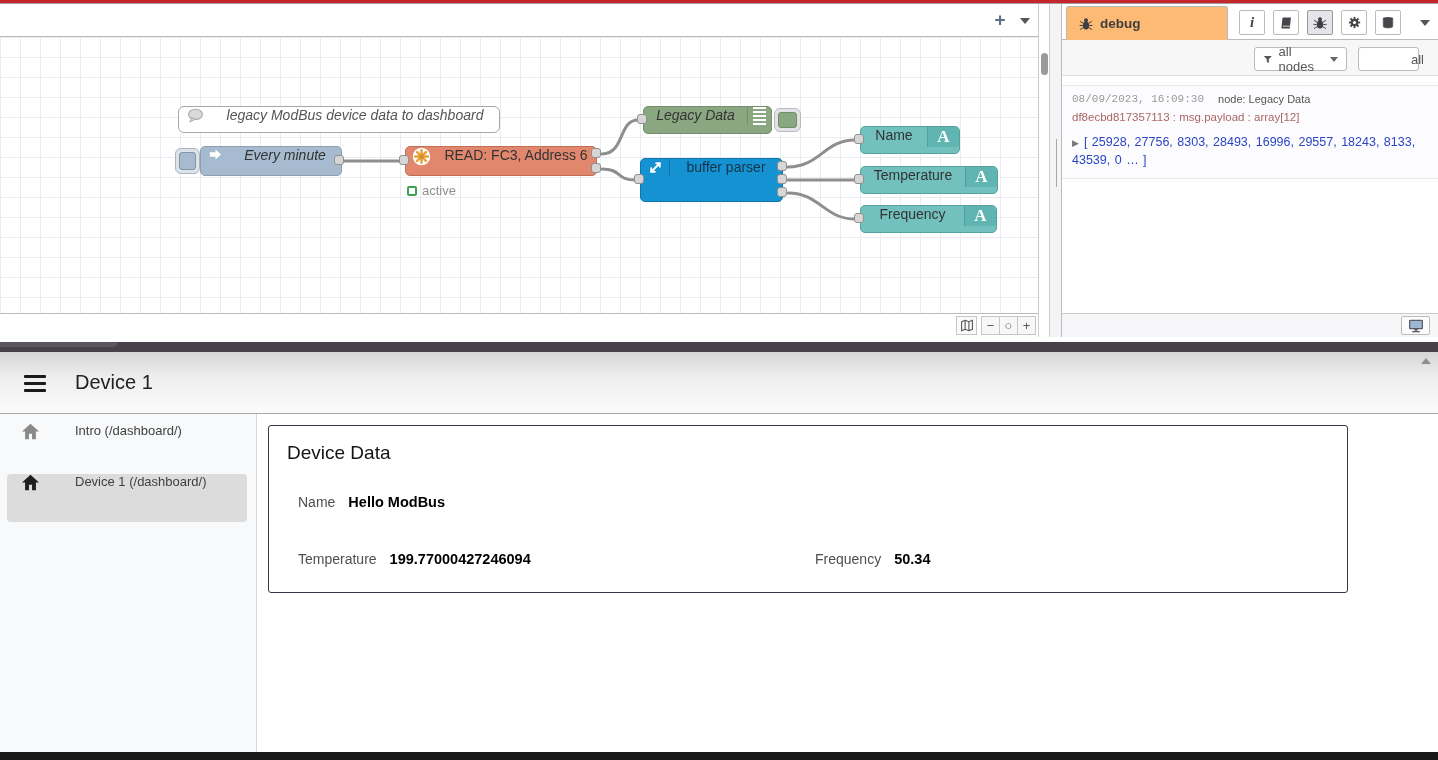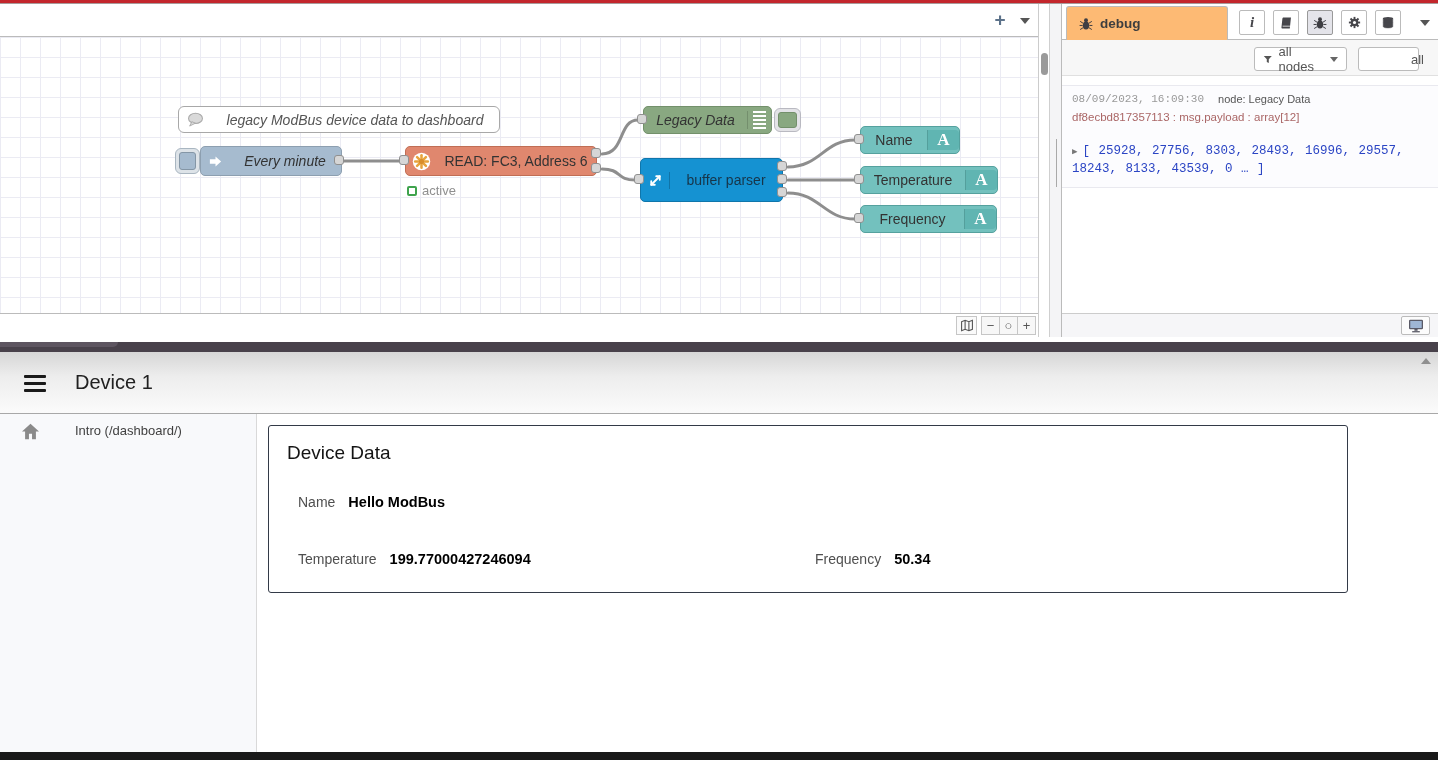--- a/index.html
+++ b/index.html
@@ -13,21 +13,21 @@
   .workspace { position:absolute; top:4px; left:0; width:1038px; height:333px; background:#fff; }
   .tabstrip { position:absolute; top:0; left:0; width:1038px; height:33px; background:#fff; border-bottom:1px solid #bbb; }
   .tab-add-btn { position:absolute; top:4px; right:26px; width:24px; height:24px; border:none; background:transparent; color:#5c728a; font-size:19px; font-weight:bold; cursor:pointer; }
   .tab-caret { position:absolute; top:14px; right:8px; width:0; height:0; border-left:5px solid transparent; border-right:5px solid transparent; border-top:6px solid #555; }
 
   .canvas { position:absolute; top:33px; left:0; width:1038px; height:276px; background-color:#fff;
     background-image: linear-gradient(to right, #ebebf3 1px, transparent 1px), linear-gradient(to bottom, #ebebf3 1px, transparent 1px);
     background-size:20px 20px; overflow:hidden; }
   .wires { position:absolute; top:0; left:0; pointer-events:none; }
 
-  .node { position:absolute; border-radius:5px; font-size:14px; color:#333; display:flex; align-items:center; }
+  .node { position:absolute; border-radius:5px; font-size:14px; color:#333; display:flex; align-items:flex-start; }
   .node .lbl { flex:1; display:flex; align-items:center; justify-content:center; white-space:nowrap; padding:0 4px; }
   .italic { font-style:italic; }
 
   .node-comment { left:178px; top:69px; width:322px; height:27px; background:#fff; border:1px solid #a8a8a8; border-radius:6px; color:#555; }
   .node-comment .icon-area { width:32px; display:flex; align-items:center; justify-content:center; }
 
   .node-inject { left:200px; top:109px; width:142px; height:30px; background:#a6bbcf; border:1px solid #8d9fb0; }
   .node-inject .icon-area { width:28px; display:flex; align-items:center; justify-content:center; }
   .pill-btn { position:absolute; border-radius:6px; }
   .pill-btn .inner { position:absolute; inset:3px; border-radius:3px; }
@@ -83,21 +83,21 @@
   .sb-toolbar { position:absolute; top:36px; left:0; width:100%; height:36px; background:#f7f7f7; border-bottom:1px solid #e0e0e0; }
   .tbtn { position:absolute; top:7px; height:24px; background:#fff; border:1px solid #bbb; border-radius:3px; display:flex; align-items:center; gap:6px; padding:0 8px; font-size:13px; color:#555; cursor:pointer; }
   .tbtn .caret { width:0; height:0; border-left:4px solid transparent; border-right:4px solid transparent; border-top:5px solid #666; }
 
   .sb-content { position:absolute; top:72px; left:0; width:100%; height:237px; background:#fff; overflow:hidden; }
   .dbg-msg { position:absolute; top:9px; left:0; right:0; padding:7px 10px 9px 10px; background:#fcfcfe; border-top:1px solid #e9e9ef; border-bottom:1px solid #e9e9ef; }
   .dbg-meta { display:flex; gap:14px; font-size:11px; }
   .dbg-time { color:#999;font-family:Liberation Mono, monospace; }
   .dbg-src { color:#555; }
   .dbg-path { margin-top:6px; font-size:11.5px; color:#a66; }
-  .dbg-payload { margin-top:19px; font-family:Liberation Mono, monospace; font-size:12.5px; color:#2b45c4; line-height:1.45; word-spacing:1px; }
+  .dbg-payload { margin-top:10px; font-family:Liberation Sans, sans-serif; font-size:12.5px; color:#2b45c4; line-height:1.45; word-spacing:1px; }
   .dbg-payload .tri { color:#777; font-size:9px; margin-right:5px; }
 
   .sb-footer { position:absolute; top:309px; left:0; width:100%; height:24px; background:#f6f6f8; border-top:1px solid #ccc; }
   .monitor-btn { position:absolute; right:8px; top:2px; width:29px; height:19px; background:#fcfcfc; border:1px solid #bbb; border-radius:2px; display:flex; align-items:center; justify-content:center; cursor:pointer; }
 
   
   .dark-divider { position:absolute; top:342px; left:0; width:1438px; height:10px; background:#48414a; }
   .dark-divider .tab-hint { position:absolute; top:0; left:0; width:118px; height:5px; background:#5d5560; border-radius:0 0 6px 0; }
 
   
@@ -392,20 +392,28 @@
     <div class="dash-body">
       <div class="dash-nav">
         <div class="nav-item" style="top:9px;">
           <span class="nav-icon">
             <svg width="19" height="17" viewBox="0 0 24 22" fill="currentColor">
                 <path d="M12 1 L23 11 H19 V21 H14 V14 H10 V21 H5 V11 H1 Z"></path>
               </svg>
           </span>
           <span class="nav-label">Intro (/dashboard/)</span>
         </div>
+        <div class="nav-item active" style="top:60px;">
+          <span class="nav-icon">
+            <svg width="19" height="17" viewBox="0 0 24 22" fill="currentColor">
+                <path d="M12 1 L23 11 H19 V21 H14 V14 H10 V21 H5 V11 H1 Z"></path>
+              </svg>
+          </span>
+          <span class="nav-label">Device 1 (/dashboard/)</span>
+        </div>
       </div>
 
       <div class="dash-main">
         <div class="card">
           <div class="card-title">Device Data</div>
           <div class="field field-name">
             <span class="f-label">Name</span>
             <span class="f-value">Hello ModBus</span>
           </div>
           <div class="field field-temp">

